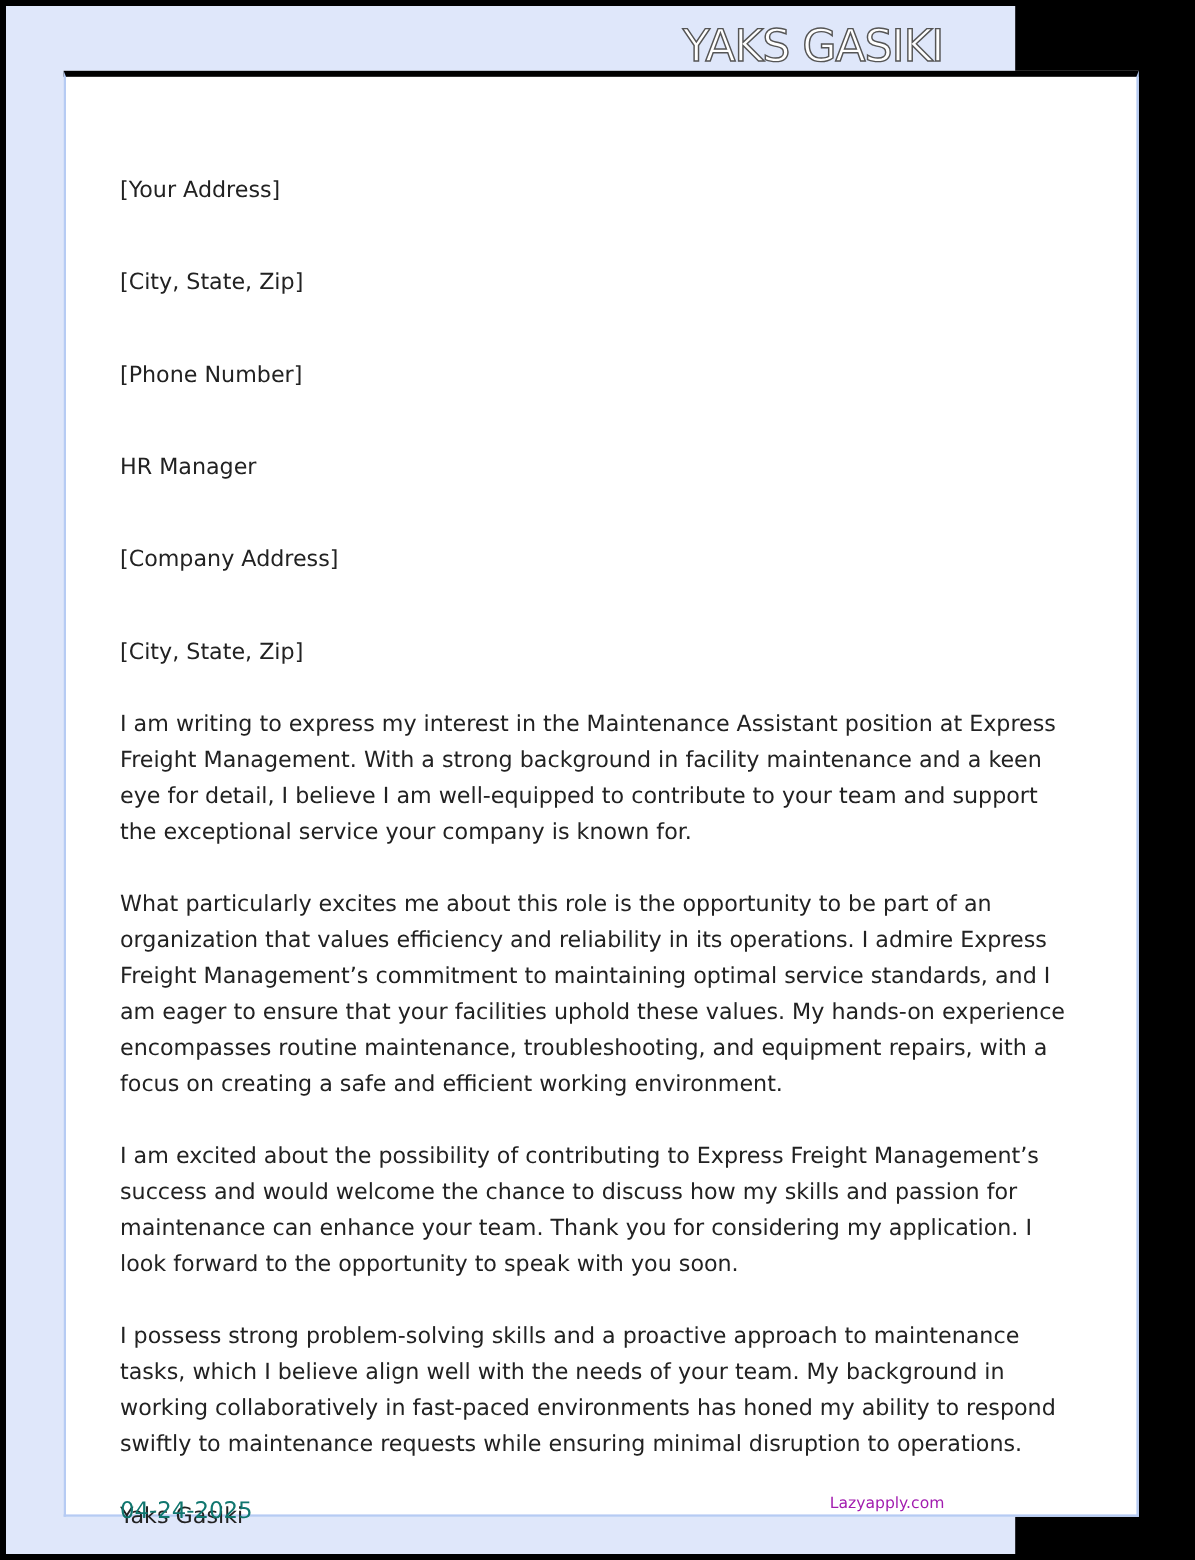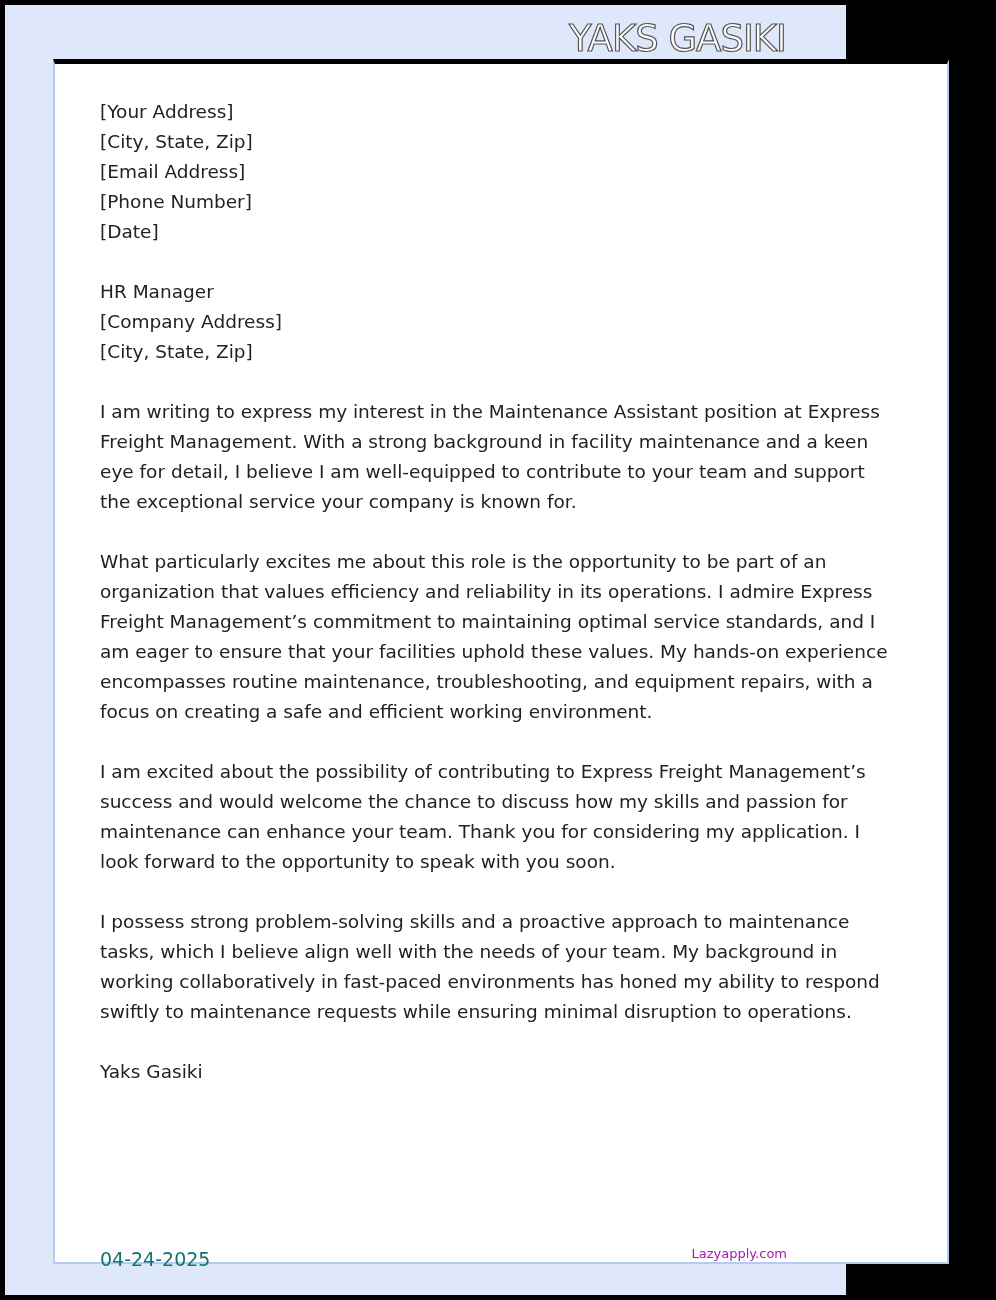--- a/index.html
+++ b/index.html
@@ -26,21 +26,21 @@
     border-right: 2px solid #b6cbf3;
     border-bottom: 2px solid #b6cbf3;
     border-top: 5px solid #000;
     box-sizing: border-box;
   }
   .content {
     position: absolute; left: 100px; top: 97px; width: 800px;
     font-size: 18.5px; line-height: 30px; color: #222;
   }
   .content p { margin: 0 0 30px 0; }
-  .line { display: block; }
+  .line { display: block; margin-top: 47px; }
   .date-footer {
     position: absolute; left: 100px; top: 1248px;
     font-size: 19px; color: #0f766e;
   }
   .brand {
     position: absolute; right: 59px; top: 1246px;
     font-size: 13px; color: #a21caf;
   }
 </style>
 </head>
@@ -48,23 +48,21 @@
 
 <div class="frame">
   <div class="name-header">YAKS GASIKI</div>
 
   <div class="page"></div>
 
   <div class="content" style="top:92px; left:95px;">
     <p>
       <span class="line">[Your Address]</span>
       <span class="line">[City, State, Zip]</span>
-      <span class="line">[Email Address]</span>
       <span class="line">[Phone Number]</span>
-      <span class="line">[Date]</span>
     </p>
     <p>
       <span class="line">HR Manager</span>
       <span class="line">[Company Address]</span>
       <span class="line">[City, State, Zip]</span>
     </p>
     <p>I am writing to express my interest in the Maintenance Assistant position at Express Freight Management. With a strong background in facility maintenance and a keen eye for detail, I believe I am well-equipped to contribute to your team and support the exceptional service your company is known for.</p>
     <p>What particularly excites me about this role is the opportunity to be part of an organization that values efficiency and reliability in its operations. I admire Express Freight Management’s commitment to maintaining optimal service standards, and I am eager to ensure that your facilities uphold these values. My hands-on experience encompasses routine maintenance, troubleshooting, and equipment repairs, with a focus on creating a safe and efficient working environment.</p>
     <p>I am excited about the possibility of contributing to Express Freight Management’s success and would welcome the chance to discuss how my skills and passion for maintenance can enhance your team. Thank you for considering my application. I look forward to the opportunity to speak with you soon.</p>
     <p>I possess strong problem-solving skills and a proactive approach to maintenance tasks, which I believe align well with the needs of your team. My background in working collaboratively in fast-paced environments has honed my ability to respond swiftly to maintenance requests while ensuring minimal disruption to operations.</p>

